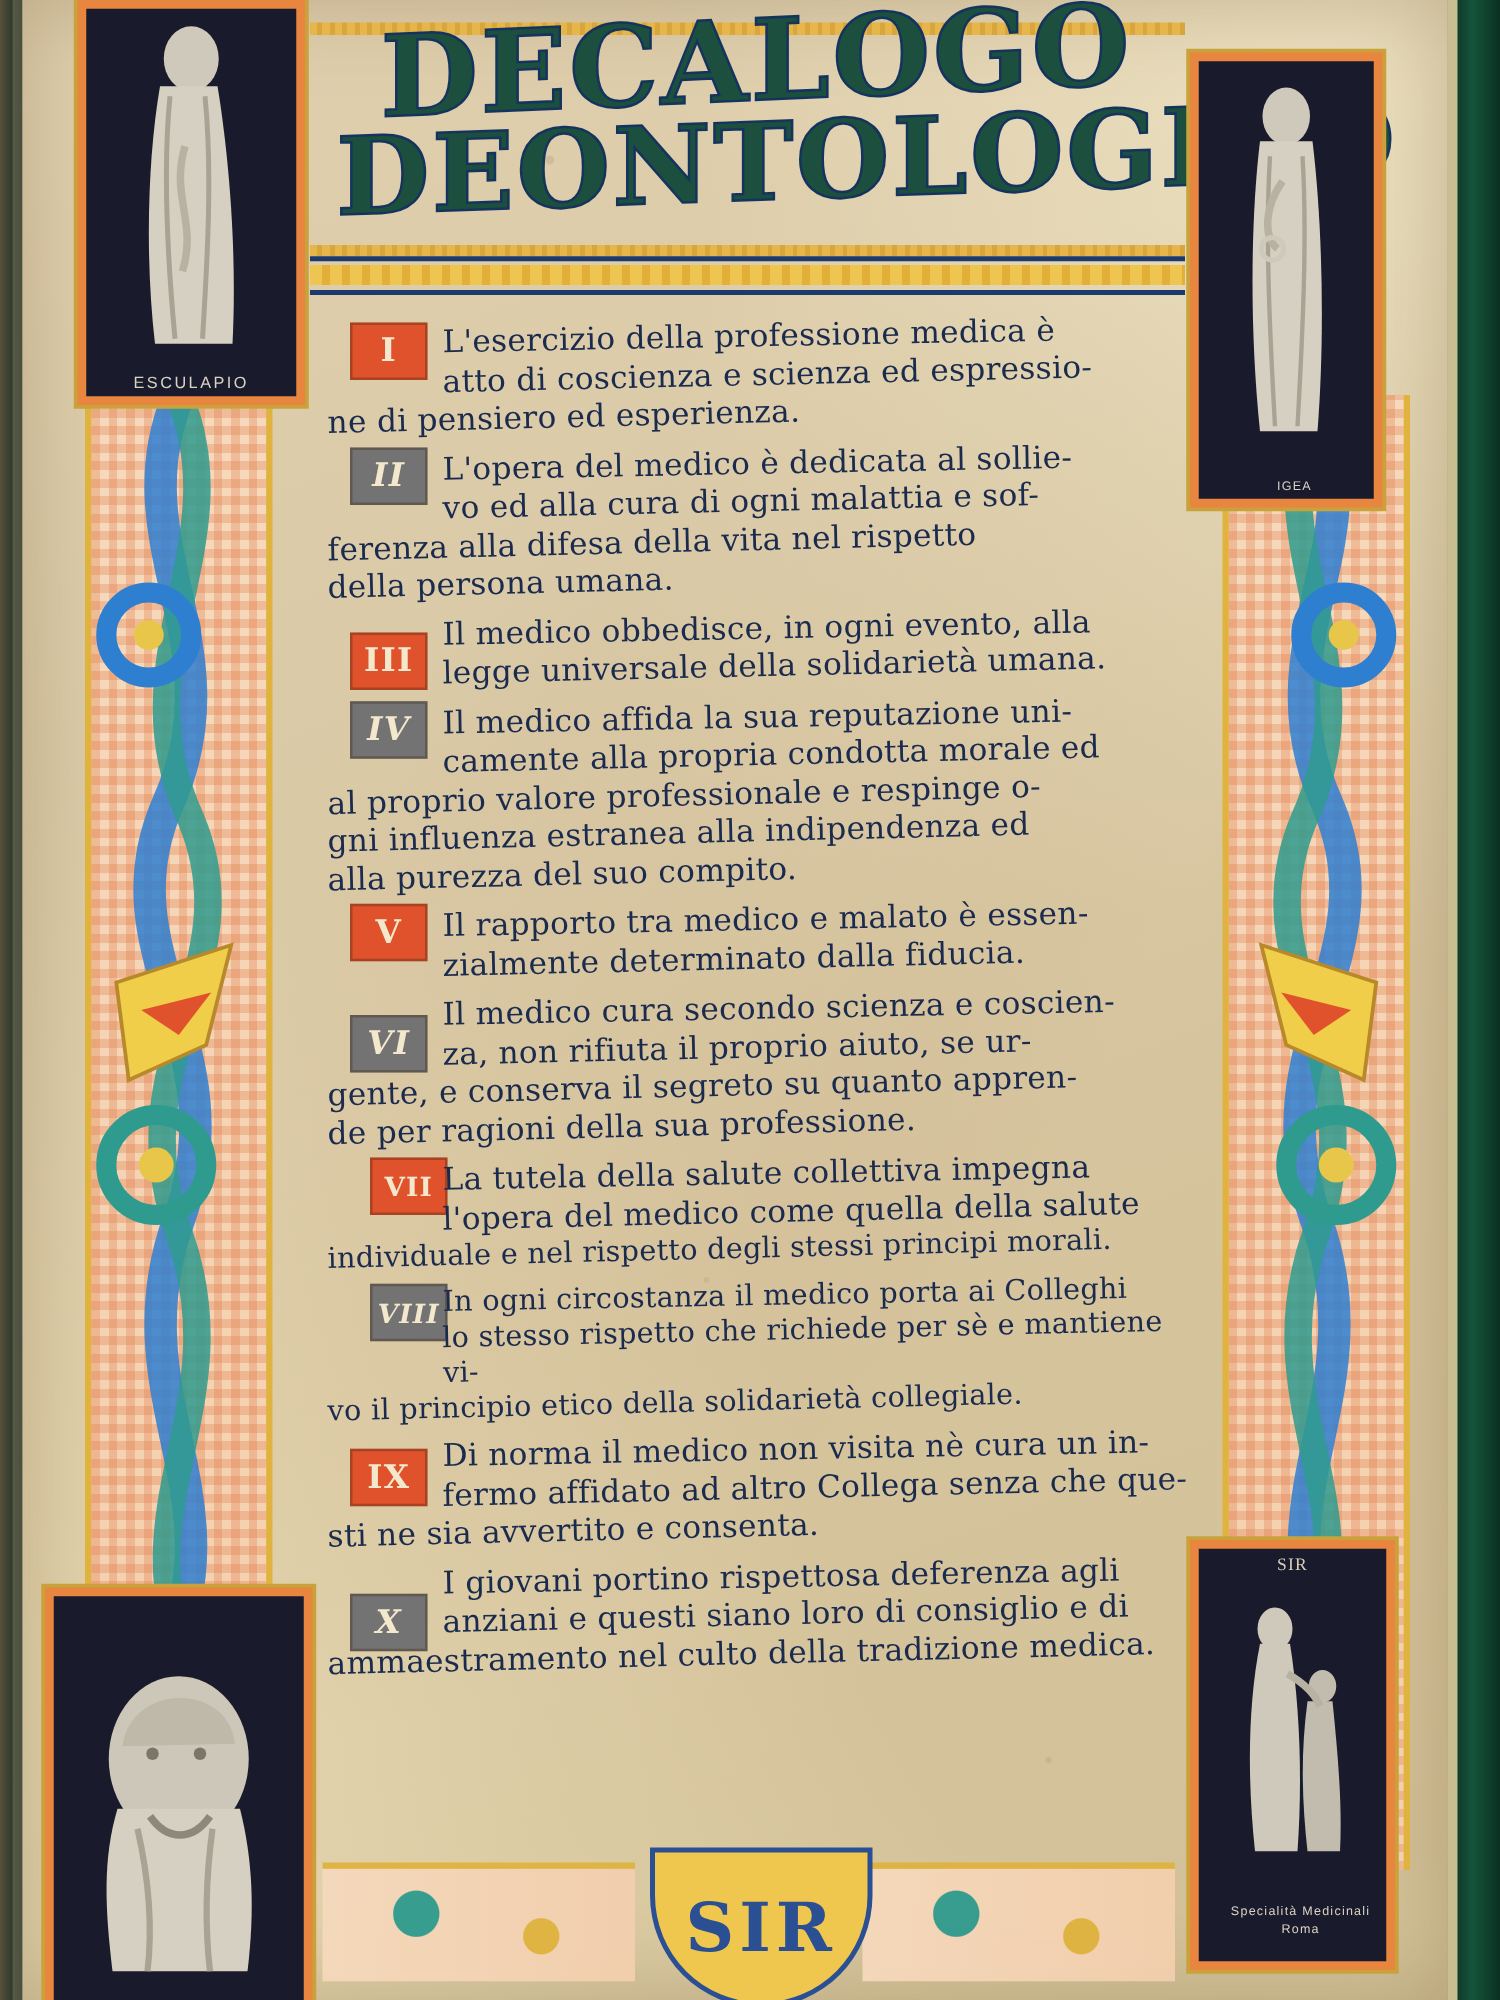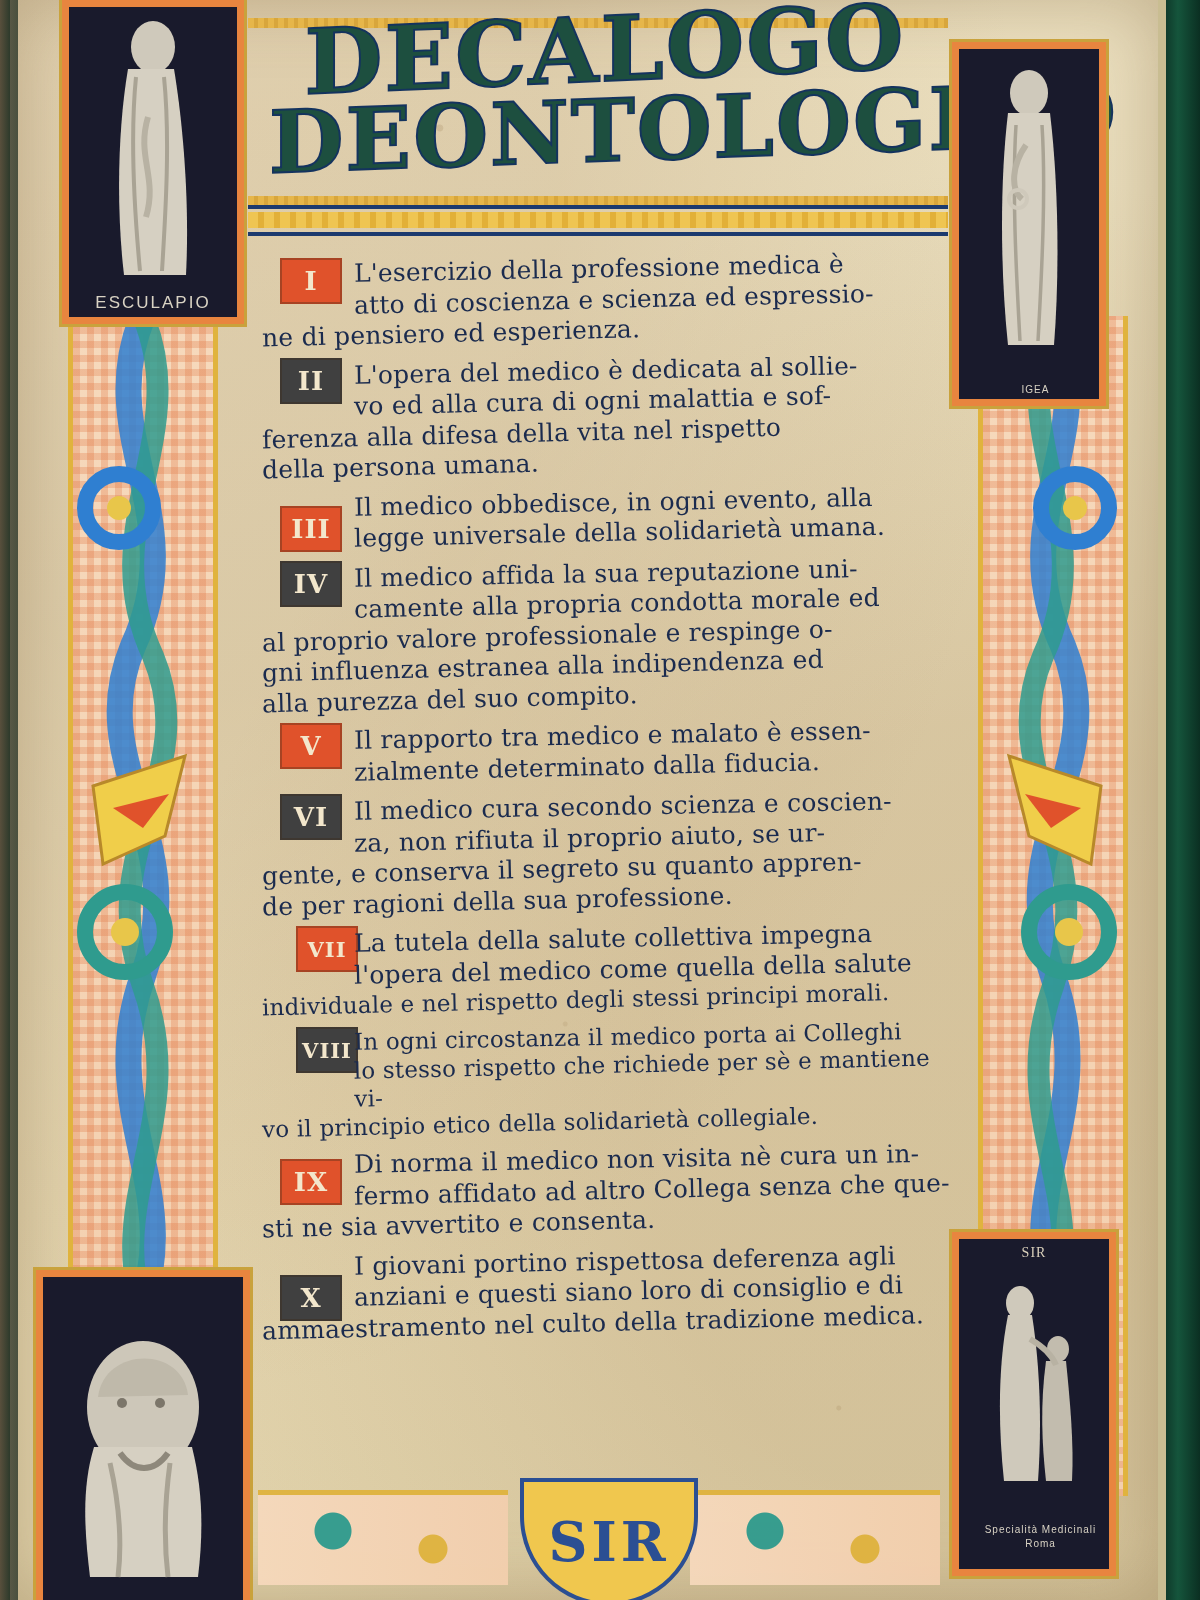--- a/index.html
+++ b/index.html
@@ -135,21 +135,21 @@
     width: 100%;
     height: 100%;
     position: relative;
     overflow: hidden;
   }
   .plate .cap {
     position: absolute;
     left: 0; right: 0; bottom: 4px;
     text-align: center;
     color: #d9d3c4;
-    font-size: 17px;
+    font-size: 13px;
     letter-spacing: 2px;
     font-family: "Liberation Sans", sans-serif;
   }
   .plate .cap.small { font-size: 10px; letter-spacing: 1px; margin-left: 13px; }
   .plate .topmark {
     position: absolute;
     left: 0; right: 0; top: 6px;
     text-align: center;
     color: #d8cfbb;
     font-size: 14px;
@@ -187,21 +187,21 @@
     align-items: center;
     justify-content: center;
     color: #f3e7cc;
     font-family: "DejaVu Serif", serif;
     font-weight: bold;
     font-size: 26px;
     letter-spacing: 1px;
     border: 2px solid rgba(60,40,20,.35);
   }
   .numbox.red  { background: #e0522b; }
-  .numbox.blue { background: #404040; }
+  .numbox.blue { background: #737373; font-style: italic; }
   .numbox.sm   { font-size: 21px; margin-left: 16px; }
 
   .itext {
     font-family: "DejaVu Serif", serif;
     font-size: 25px;
     line-height: 1.22;
     color: #1b2b4e;
     letter-spacing: .2px;
   }
   .itext .l1 { display:block; padding-left: 92px; transform: rotate(-1.1deg); }
@@ -391,21 +391,21 @@
 
     <div class="item">
       <div class="numbox red" style="top:2px">V</div>
       <div class="itext">
         <span class="l1">Il rapporto tra medico e malato è essen-</span>
         <span class="l2">zialmente determinato dalla fiducia.</span>
       </div>
     </div>
 
     <div class="item">
-      <div class="numbox blue" style="top:2px">VI</div>
+      <div class="numbox blue" style="top:20px">VI</div>
       <div class="itext">
         <span class="l1">Il medico cura secondo scienza e coscien-</span>
         <span class="l2">za, non rifiuta il proprio aiuto, se ur-</span>
         <span class="lx">gente, e conserva il segreto su quanto appren-</span>
         <span class="lx">de per ragioni della sua professione.</span>
       </div>
     </div>
 
     <div class="item">
       <div class="numbox red sm" style="top:2px">VII</div>

